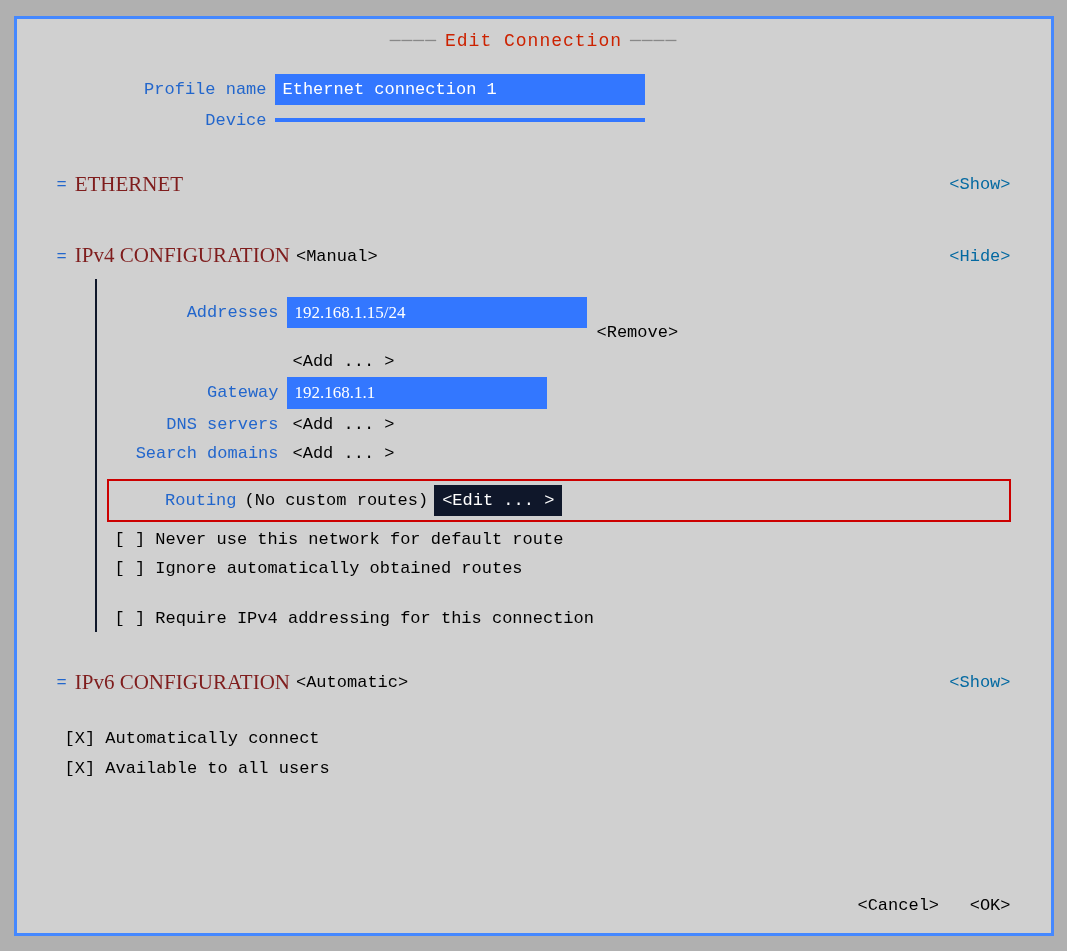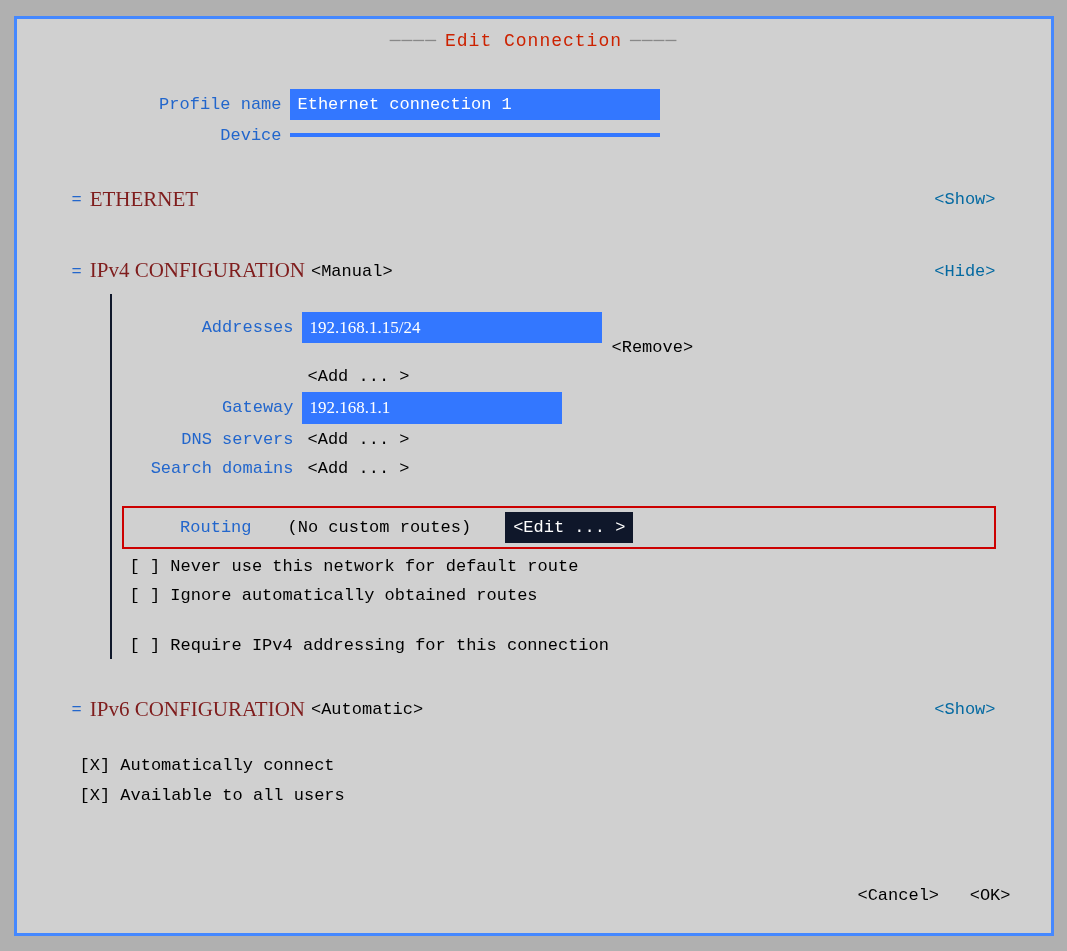--- a/index.html
+++ b/index.html
@@ -11,21 +11,21 @@
       display: flex;
       align-items: center;
       justify-content: center;
     }
     .window {
       width: 1040px;
       height: 920px;
       background: #d0d0d0;
       border: 3px solid #4488ff;
       position: relative;
-      padding: 15px;
+      padding: 0;
     }
     .title-bar {
       position: absolute;
       top: 12px;
       left: 0;
       right: 0;
       text-align: center;
       font-size: 18px;
       color: #cc2200;
       letter-spacing: 1px;
@@ -112,25 +112,24 @@
       margin-left: 10px;
       margin-top: 40px;
     }
     .add-btn {
       color: #000;
       margin-left: 6px;
     }
     .routing-row {
       display: flex;
       align-items: center;
-      margin: 12px 0 4px 0;
+      margin: 0 0 4px 0;
       border: 2px solid #cc0000;
       padding: 4px 8px;
       background: #d0d0d0;
-      gap: 28px;
     }
     .routing-label {
       color: #2266cc;
       min-width: 120px;
       text-align: right;
       margin-right: 8px;
     }
     .routing-text {
       color: #000;
     }
@@ -142,21 +141,21 @@
       font-family: 'Courier New', Courier, monospace;
       font-size: 17px;
     }
     .checkbox-row {
       margin: 2px 0;
       padding-left: 8px;
       color: #000;
     }
     .bottom-actions {
       position: absolute;
-      bottom: 28px;
+      bottom: 18px;
       right: 40px;
       color: #000;
       font-size: 17px;
     }
     .gap {
       height: 10px;
     }
     .gap2 {
       height: 18px;
     }

